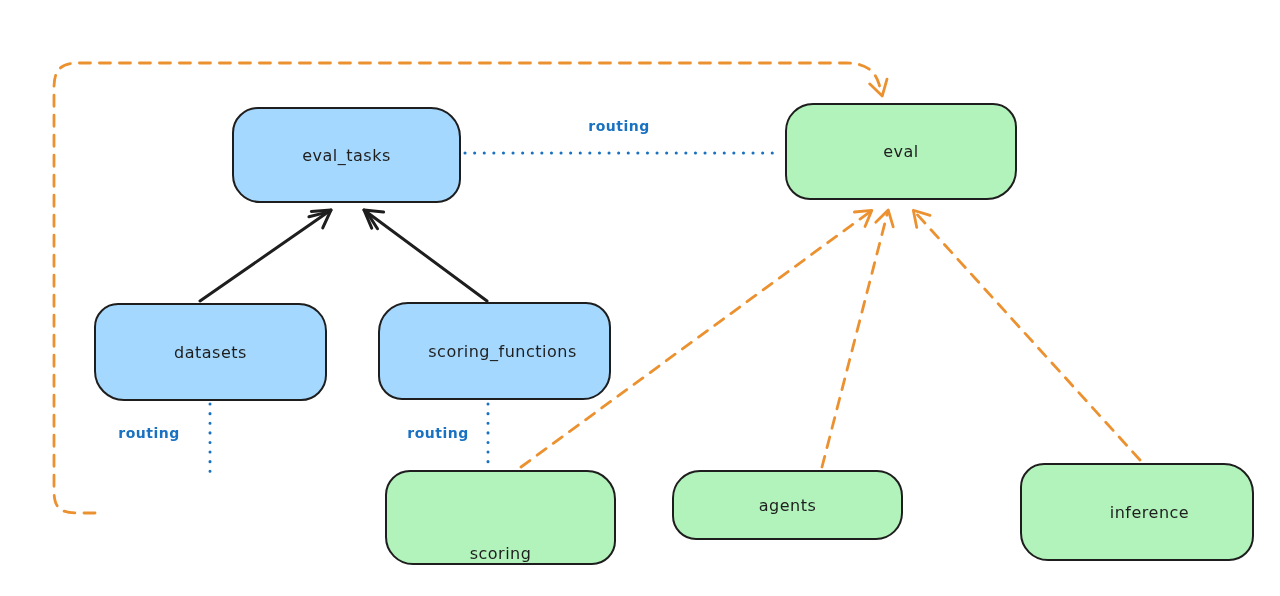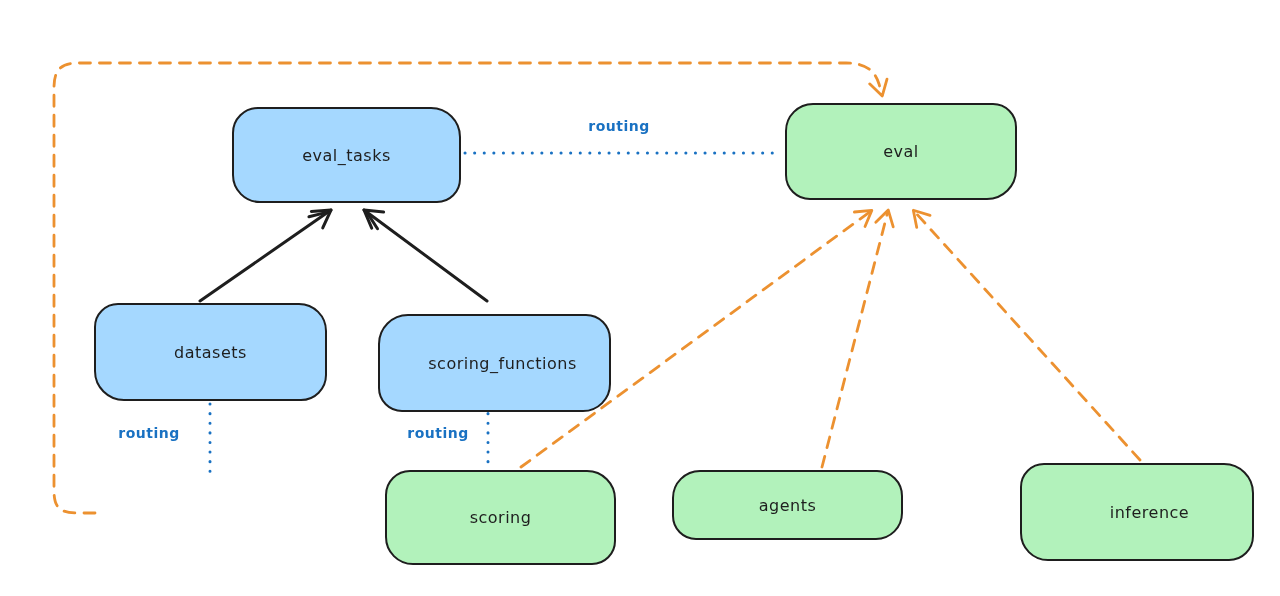--- a/index.html
+++ b/index.html
@@ -44,23 +44,23 @@
     color: var(--routing-blue, #1971c2);
     font-size: 14px;
     font-weight: bold;
     letter-spacing: 0.5px;
     text-align: center;
   }
   
   #node-eval-tasks        { left: 232px;  top: 107px; width: 229px; height: 96px;  border-radius: 26px 30px 24px 28px; }
   #node-eval              { left: 785px;  top: 103px; width: 232px; height: 97px;  border-radius: 28px 24px 30px 25px; }
   #node-datasets          { left: 94px;   top: 303px; width: 233px; height: 98px;  border-radius: 24px 28px 26px 30px; text-align: center; }
-  #node-scoring-functions { left: 378px;  top: 314px; width: 233px; height: 98px;  border-radius: 30px 25px 28px 24px; padding-left: 16px; }
+  #node-scoring-functions { left: 378px;  top: 302px; width: 233px; height: 98px;  border-radius: 30px 25px 28px 24px; padding-left: 16px; }
   #node-datasetio         { left: 97px;   top: 476px; width: 229px; height: 91px;  border-radius: 26px 24px 30px 27px; }
-  #node-scoring           { left: 385px;  top: 470px; width: 231px; height: 95px;  border-radius: 25px 29px 24px 28px; }
+  #node-scoring           { left: 385px;  top: 470px; width: 231px; height: 95px;  border-radius: 25px 29px 24px 28px; align-items: flex-end; }
   #node-agents            { left: 672px;  top: 470px; width: 231px; height: 70px;  border-radius: 28px 26px 27px 24px; }
   #node-inference         { left: 1020px; top: 463px; width: 234px; height: 98px;  border-radius: 24px 30px 25px 28px; padding-left: 25px; }
   
   #label-routing-top      { left: 557px; top: 118px; width: 124px; }
   #label-routing-datasets { left: 102px; top: 425px; width: 94px;  }
   #label-routing-scoring  { left: 391px; top: 425px; width: 94px;  }
 </style>
 </head>
 <body>
 

